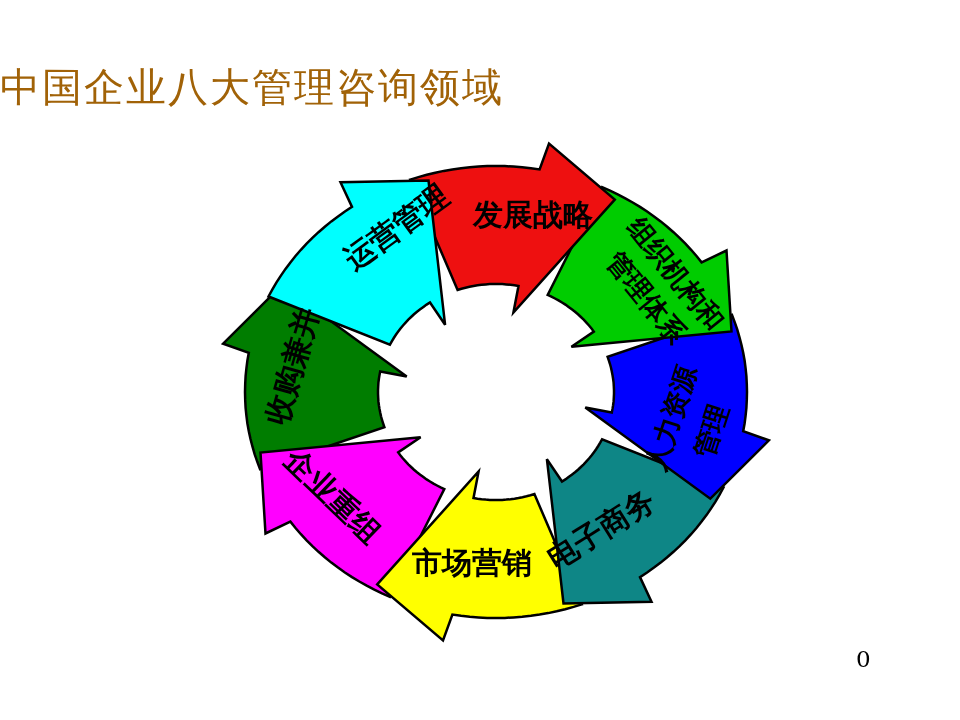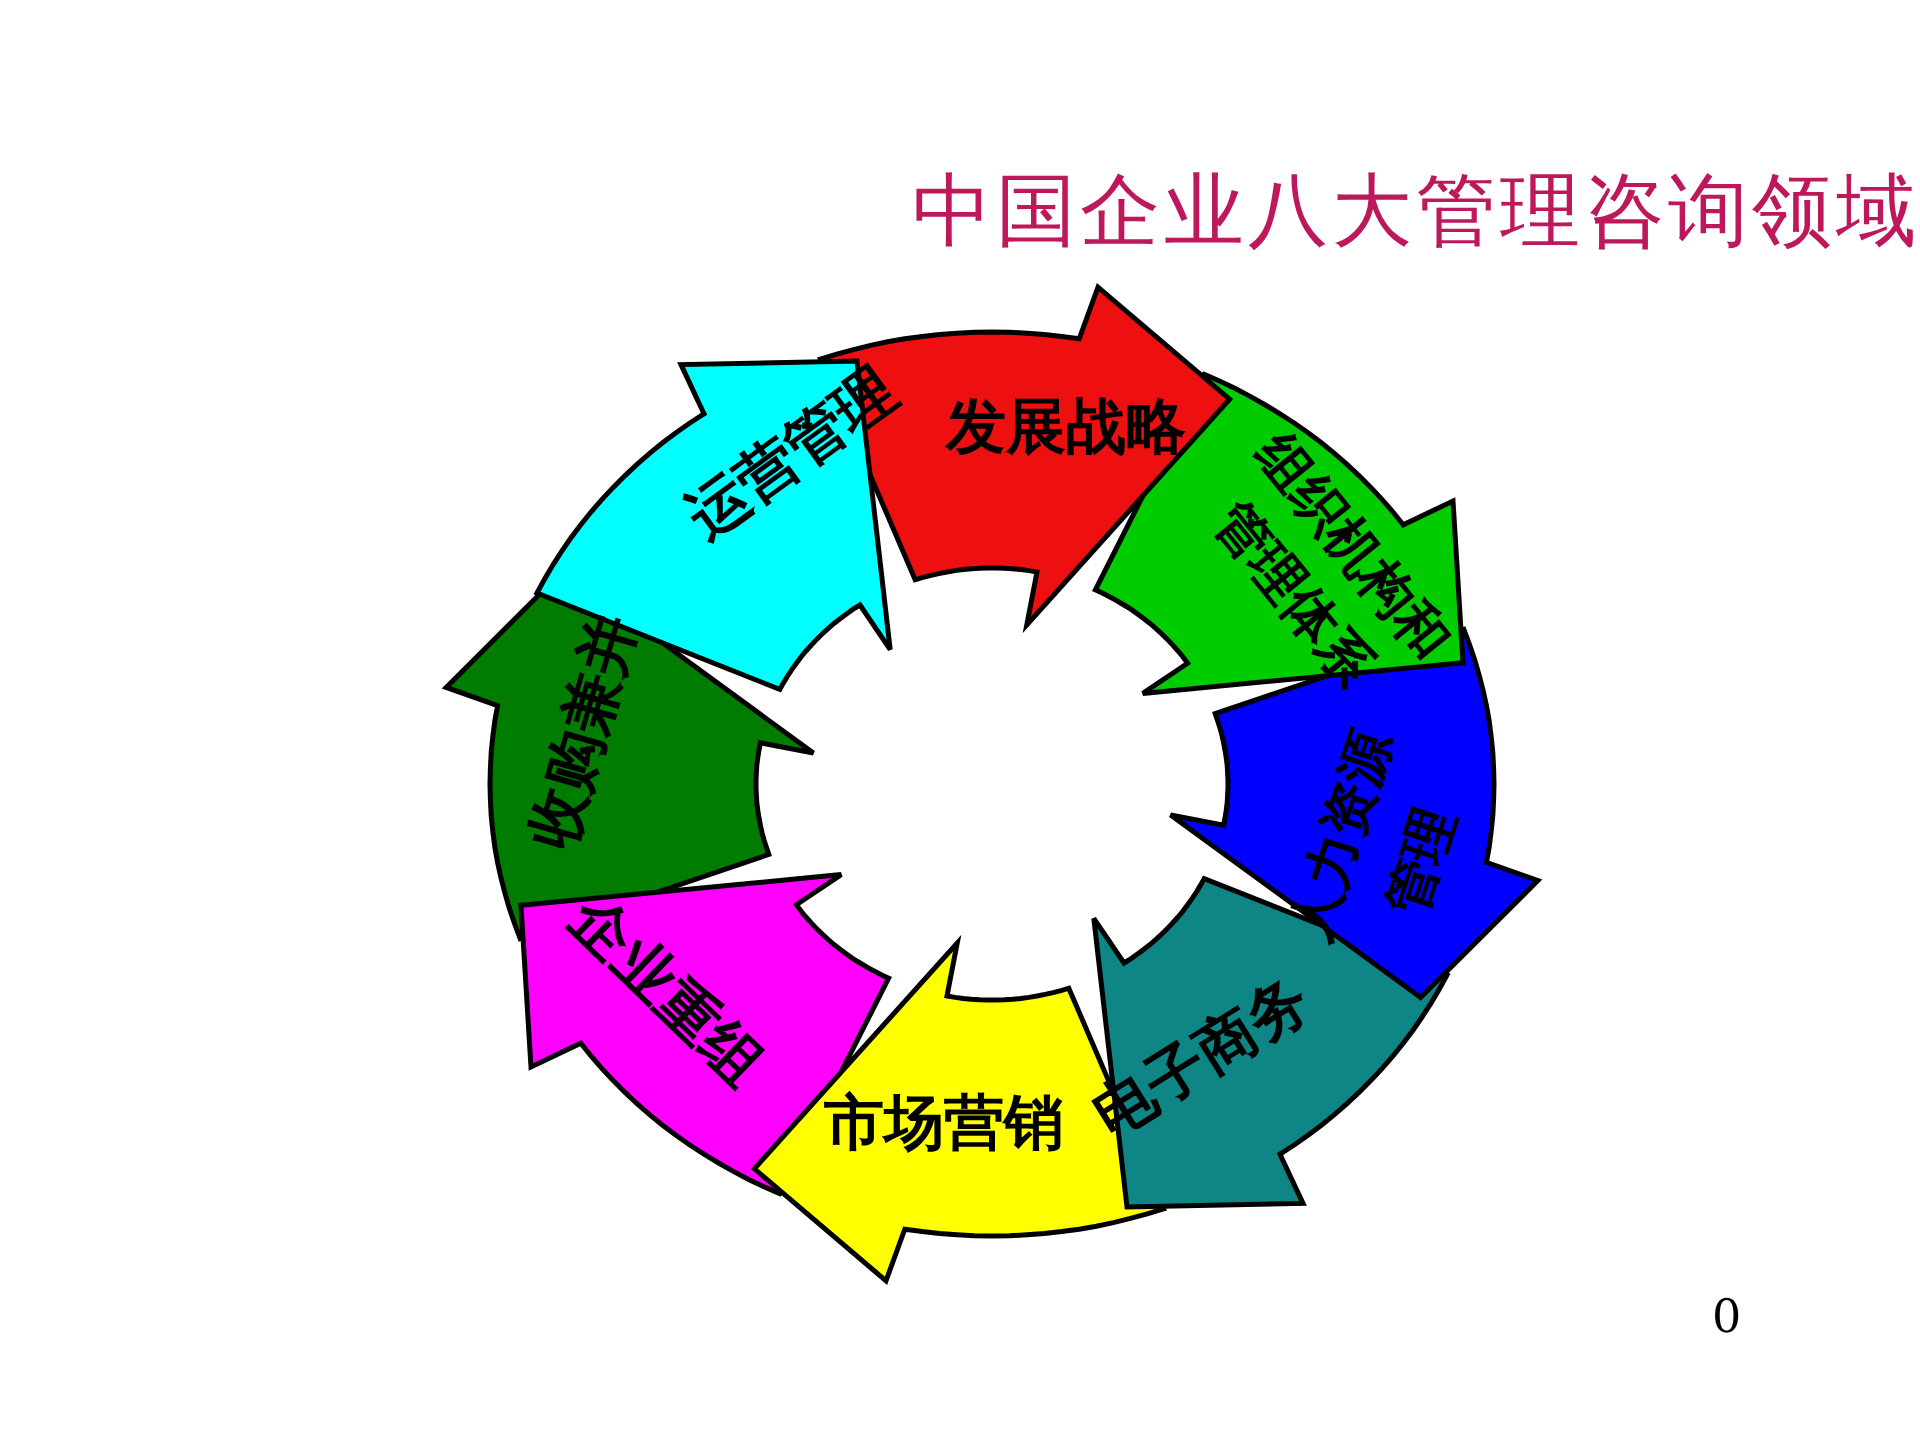--- a/index.html
+++ b/index.html
@@ -6,26 +6,25 @@
   .slide{
     position:relative;
     width:960px;height:720px;
     background:#fff;
     overflow:hidden;
     font-family:"DejaVu Serif","Liberation Serif",serif;
   }
   .slide-title{
     position:absolute;
     top:60px;left:0;width:100%;
-    text-align:right;
+    text-align:left;
     font-size:40px;
     letter-spacing:2px;
-    color:#be185d;
+    color:#a16207;
     white-space:nowrap;
-    margin-top:18px;
   }
   .page-number{
     position:absolute;
     left:856px;top:646px;
     font-size:23px;
     color:#000;
   }
   .diagram-svg{position:absolute;left:0;top:0;}
   .diagram-svg text{
     font-family:"DejaVu Serif","Liberation Serif",serif;

